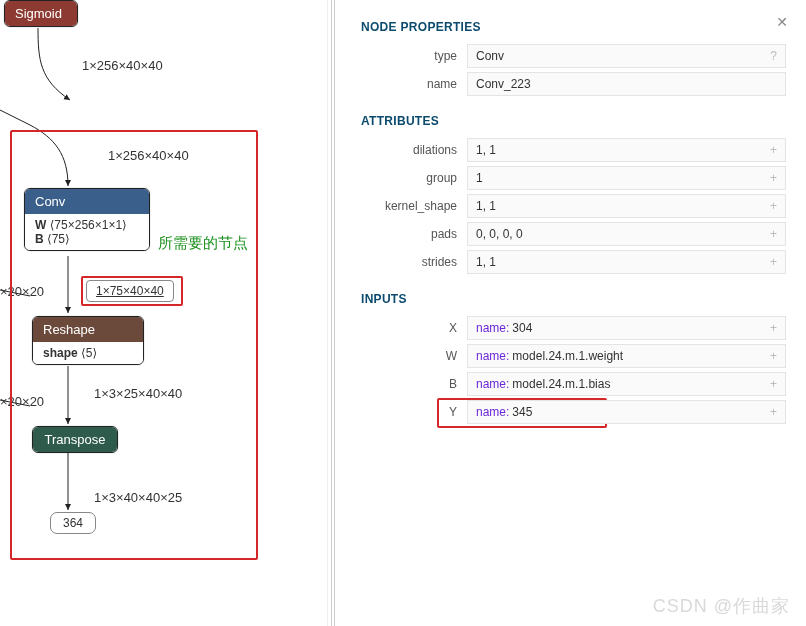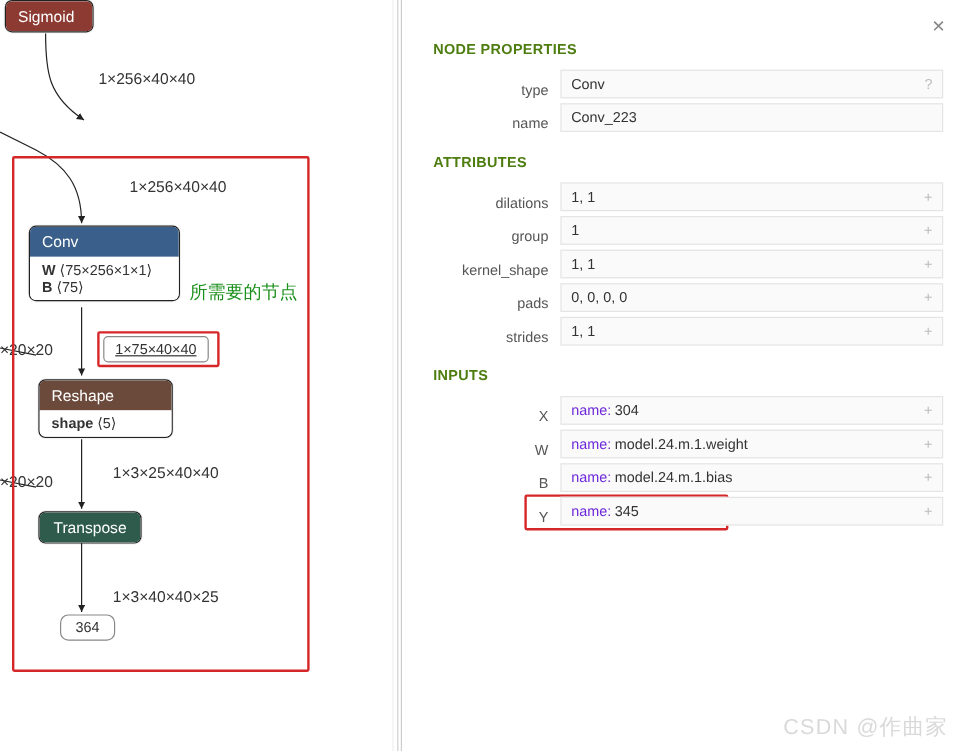--- a/index.html
+++ b/index.html
@@ -2,23 +2,23 @@
 <html><head>
 <meta charset="utf-8">
 <style>
   * { box-sizing: border-box; margin: 0; padding: 0; }
   body { font-family: -apple-system, "Segoe UI", Arial, sans-serif; font-size: 12px; color: #333; background: #fff; width: 806px; height: 626px; overflow: hidden; position: relative; }
   .canvas { position: absolute; left: 0; top: 0; width: 334px; height: 626px; background: #fff; }
   .panel { position: absolute; left: 334px; top: 0; width: 472px; height: 626px; border-left: 1px solid #ccc; padding: 14px 20px 14px 26px; background: #fff; }
   .panel-vline { position: absolute; left: 331px; top: 0; width: 1px; height: 626px; background: #d0d0d0; }
   .panel-vline2 { position: absolute; left: 327px; top: 0; width: 1px; height: 626px; background: #eee; }
 
-  .section-title { font-weight: bold; font-size: 12px; letter-spacing: 0.3px; margin: 20px 0 10px 0; color: #4d7c0f; }
+  .section-title { font-weight: bold; font-size: 12px; letter-spacing: 0.3px; margin: 6px 0 10px 0; color: #0c4a6e; }
   .close-x { position: absolute; right: 18px; top: 14px; font-size: 14px; color: #888; cursor: pointer; }
-  .row { display: flex; align-items: flex-end; margin: 4px 0; }
+  .row { display: flex; align-items: center; margin: 4px 0; }
   .row .label { flex: 0 0 106px; text-align: right; padding-right: 10px; color: #555; font-size: 12px; }
   .row .field { flex: 1; border: 1px solid #e4e4e4; background: #fafafa; padding: 4px 8px; font-size: 12px; color: #333; position: relative; min-height: 24px; display: flex; align-items: center; }
   .row .field .hint { position: absolute; right: 8px; top: 4px; color: #bbb; font-size: 12px; }
   .field .pre { color: #6d28d9; margin-right: 3px; }
   .field .bold { font-weight: normal; }
 
   
   .node { position: absolute; border: 1px solid #222; border-radius: 6px; overflow: hidden; background: #fff; box-shadow: 0 0 0 1px rgba(0,0,0,0.05); }
   .node .head { color: #fff; padding: 5px 10px; font-size: 13px; font-weight: 500; }
   .node .body { padding: 4px 10px; font-size: 12px; background: #fff; }

